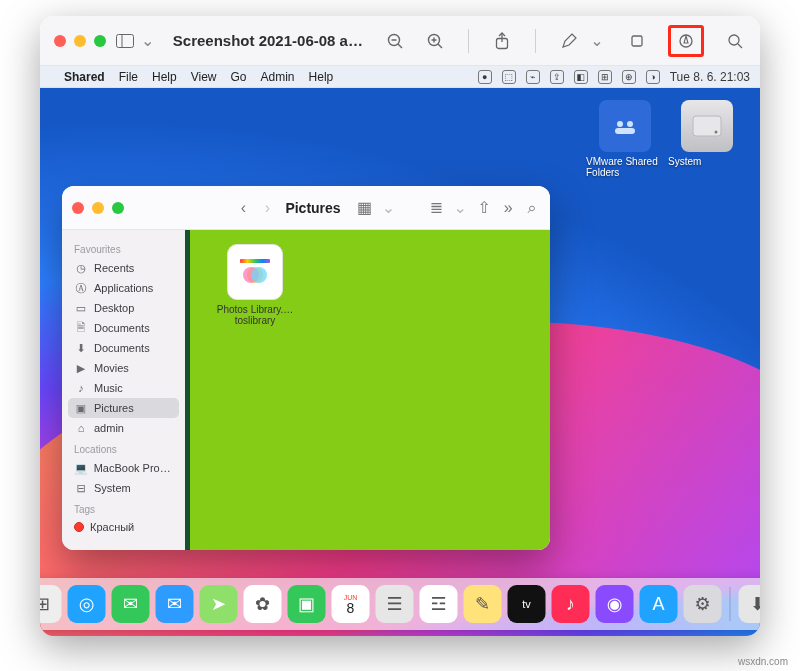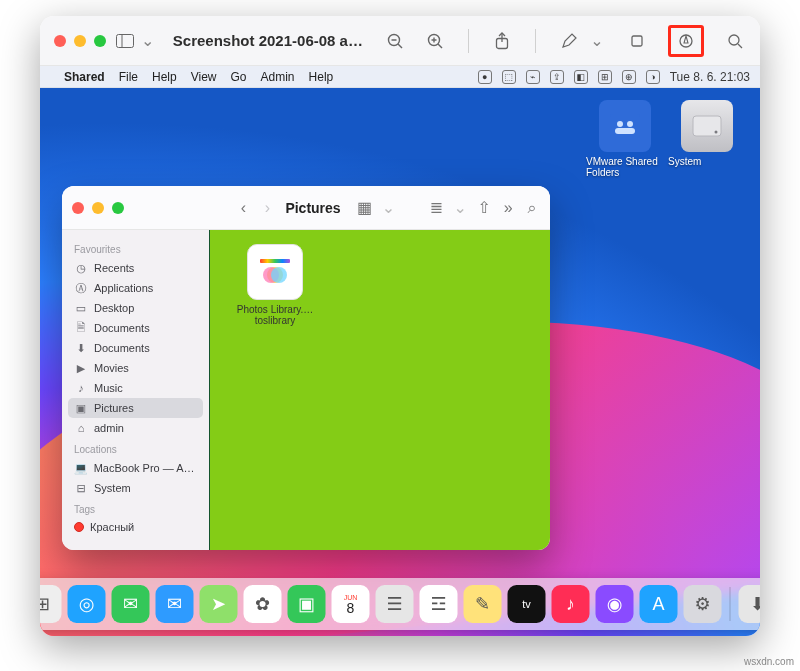--- a/index.html
+++ b/index.html
@@ -59,39 +59,39 @@
     position:absolute; left:22px; top:120px; width:488px; height:364px;
     background:#fff; border-radius:12px; box-shadow:0 18px 40px rgba(0,0,0,.35);
     overflow:hidden; display:flex; flex-direction:column;
   }
   .finder-top{height:44px;border-bottom:1px solid #e6e6e6;display:flex;align-items:center;padding:0 10px;gap:8px;background:#fbfbfd;}
   .finder-title{font-weight:600;font-size:14px;color:#222;margin-left:2px;}
   .ft-spacer{flex:1;}
   .ft-icon{color:#777;width:18px;display:flex;justify-content:center;}
   .ft-sep{color:#bbb;}
   .finder-body{flex:1;display:flex;min-height:0;}
-  .sidebar{width:148px;background:#f3f1f4;border-right:1px solid #14532d;padding:8px 6px;font-size:11px;color:#6b6b70;overflow:hidden;}
+  .sidebar{width:128px;background:#f3f1f4;border-right:5px solid #14532d;padding:8px 6px;font-size:11px;color:#6b6b70;overflow:hidden;}
   .sb-head{font-size:10px;color:#9a9aa0;margin:6px 6px 3px;}
   .sb-item{display:flex;align-items:center;gap:6px;padding:3px 6px;border-radius:5px;color:#3b3b40;}
   .sb-item.sel{background:#d9d9de;}
   .sb-ico{width:14px;height:14px;display:flex;align-items:center;justify-content:center;color:#6a6a70;}
   .tagdot{width:10px;height:10px;border-radius:50%;background:#ff3b30;border:1px solid #d02a22;}
   .content{flex:1;position:relative;background:#84cc16;}
   .fileitem{position:absolute;left:20px;top:14px;width:90px;text-align:center;font-size:10px;color:#333;}
   .fileicon{width:56px;height:56px;border-radius:10px;background:#fff;border:1px solid #e2e2e2;margin:0 auto 4px;display:flex;align-items:center;justify-content:center;}
   .status{position:absolute;left:0;right:0;bottom:0;height:22px;border-top:1px solid #e6e6e6;display:flex;align-items:center;justify-content:center;font-size:10px;color:#777;background:#fbfbfd;}
   .status .slider{position:absolute;right:40px;width:60px;height:4px;background:#ddd;border-radius:2px;}
   .status .knob{position:absolute;right:60px;bottom:7px;width:10px;height:10px;background:#fff;border:1px solid #bbb;border-radius:50%;}
 
   
   .dock{position:absolute;left:50%;bottom:6px;transform:translateX(-50%);height:52px;padding:4px 10px;background:rgba(240,240,244,.65);backdrop-filter:blur(6px);border-radius:16px;display:flex;gap:6px;align-items:center;box-shadow:0 4px 14px rgba(0,0,0,.25);}
   .dock .app{width:38px;height:38px;border-radius:9px;display:flex;align-items:center;justify-content:center;font-size:18px;color:#fff;}
   .dock .dsep{width:1px;height:34px;background:rgba(0,0,0,.2);margin:0 2px;}
 
-  .watermark{position:absolute;right:6px;bottom:4px;font-size:10px;color:#888;}
+  .watermark{position:absolute;right:12px;bottom:4px;font-size:10px;color:#888;}
   svg{display:block;}
 </style>
 </head>
 <body>
 
 <div class="outer">
   <div class="outer-titlebar">
     <div class="traffic">
       <div class="dot r"></div>
       <div class="dot y"></div>

